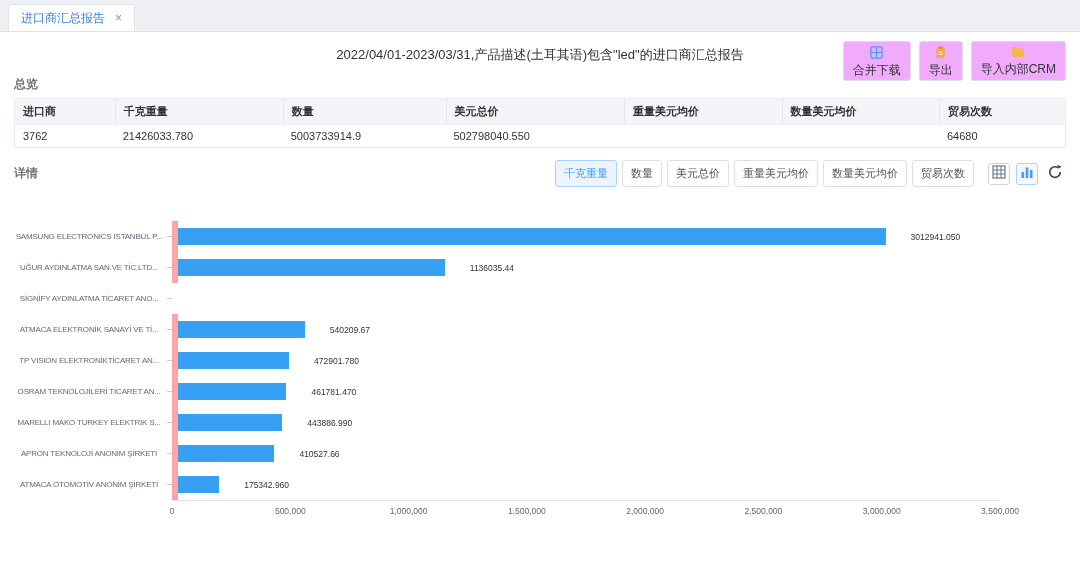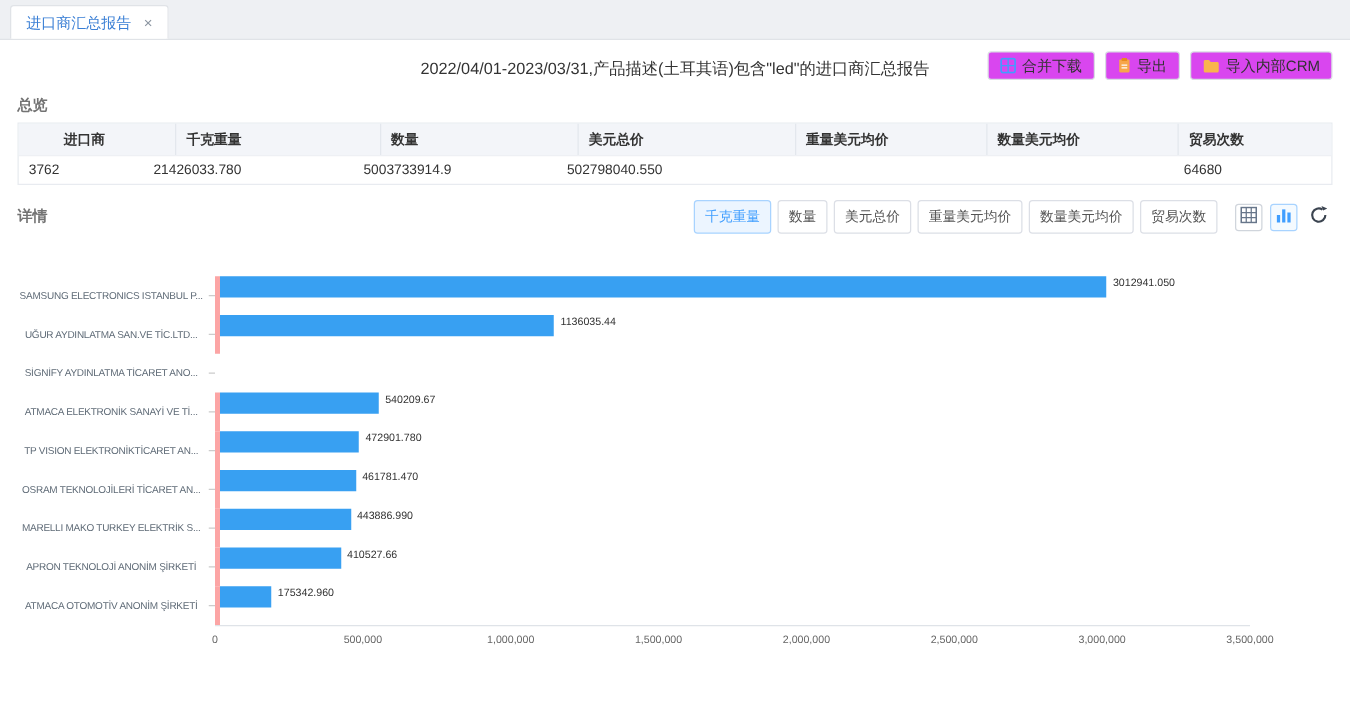--- a/index.html
+++ b/index.html
@@ -14,22 +14,22 @@
   .tab { background:#fff; color:#3a7fd5; font-size:12px; height:27px;
          padding:0 12px; display:flex; align-items:center; gap:10px;
          border:1px solid #e0e3e7; border-bottom:none; border-radius:3px 3px 0 0; cursor:pointer;justify-content:center; }
   .tab-close { color:#8a94a0; font-size:12px; line-height:1; cursor:pointer; }
   
   .content { background:#fff; height:533px; padding:8px 14px 0; position:relative; }
   .header-row { position:relative; height:30px; display:flex; align-items:center; justify-content:center; }
   .page-title { font-size:13px; color:#333; }
   .actions { position:absolute; right:0; top:1px; display:flex; gap:8px; }
   .act-btn { display:flex; align-items:center; gap:5px; font-size:12px; color:#333;
-             background:#d946ef; border:1px solid #d9dde3; border-radius:3px;
-             padding:4px 9px; cursor:pointer; line-height:1; }
+             background:#f0abfc; border:1px solid #d9dde3; border-radius:3px;
+             padding:4px 9px; cursor:pointer; line-height:1;flex-direction:column; }
   .act-btn svg { display:block; }
   .section-label { font-size:12px; font-weight:bold; color:#737373; }
   .overview-label { margin-top:6px; }
   
   .otable { margin-top:5px; border:1px solid #e8ebf0; font-size:11px; }
   .orow { display:flex; }
   .orow.head { background:#f3f5f9; font-weight:bold; }
   .ocell { padding:5px 8px; white-space:nowrap; overflow:hidden; }
   .orow.head .ocell { border-left:1px solid #e3e7ed; }
   .orow.head .ocell:first-child { border-left:none; }
@@ -45,21 +45,21 @@
   .icon-btn { width:22px; height:22px; display:flex; align-items:center; justify-content:center;
               border:1px solid #d0d5dc; border-radius:3px; background:#fff; cursor:pointer; }
   .icon-btn.active { border-color:#a8d3ff; background:#f4faff; }
   .icon-btn.borderless { border:none; }
   
   .chart { margin-top:34px; padding-right:66px; }
   .chart-row { display:flex; align-items:center; height:31px; }
   .chart-label { width:150px; flex:none; text-align:center; font-size:8px; letter-spacing:-0.2px;
                  color:#5f6b77; white-space:nowrap; overflow:hidden; }
   .chart-tick { width:5px; height:1px; background:#ccc; margin-left:3px; flex:none; }
-  .chart-plot { flex:1; display:flex; border-left:4px solid #fca5a5; height:100%; }
+  .chart-plot { flex:1; display:flex; align-items:center; border-left:6px solid #fca5a5; height:100%;gap:20px; }
   .chart-bar { height:17px; flex:none; }
   .chart-value { font-size:8.5px; color:#333; margin-left:5px; white-space:nowrap; }
   .chart-xaxis { margin-left:158px; border-top:1px solid #dfe3e8; position:relative; height:20px;
                  font-size:8.5px; color:#666; }
   .chart-xaxis .xtick { position:absolute; top:5px; transform:translateX(-50%); white-space:nowrap; }
 </style>
 </head>
 <body>
 
 <div class="tabbar">
@@ -103,21 +103,21 @@
         </span>
         <span>导入内部CRM</span>
       </button>
     </div>
   </div>
 
   <div class="section-label overview-label">总览</div>
 
   <div class="otable">
     <div class="orow head">
-        <div class="ocell" style="width: 9.5%; margin-left: 28px;">进口商</div>
+        <div class="ocell" style="width: 9.5%;">进口商</div>
         <div class="ocell" style="width: 16%;">千克重量</div>
         <div class="ocell" style="width: 15.5%;">数量</div>
         <div class="ocell" style="width: 17%;">美元总价</div>
         <div class="ocell" style="width: 15%;">重量美元均价</div>
         <div class="ocell" style="width: 15%;">数量美元均价</div>
         <div class="ocell" style="width: 12%;">贸易次数</div>
       </div>
     <div class="orow body">
         <div class="ocell" style="width: 9.5%;">3762</div>
         <div class="ocell" style="width: 16%;">21426033.780</div>

